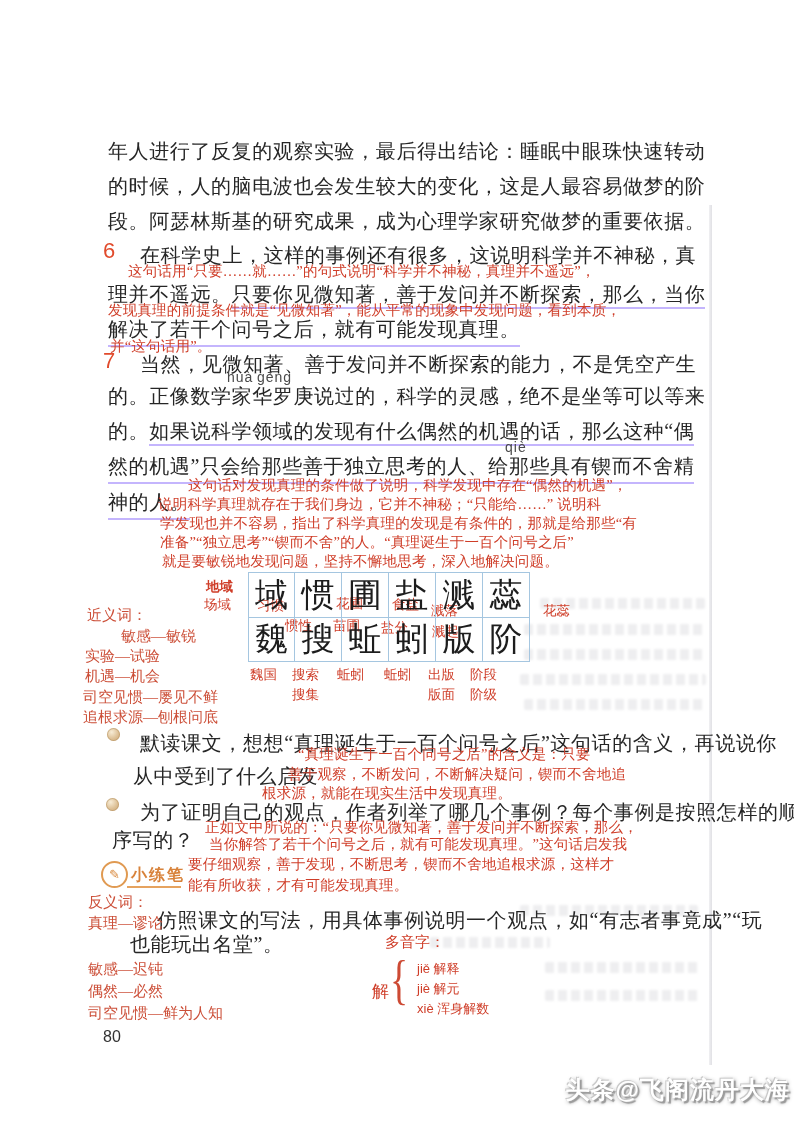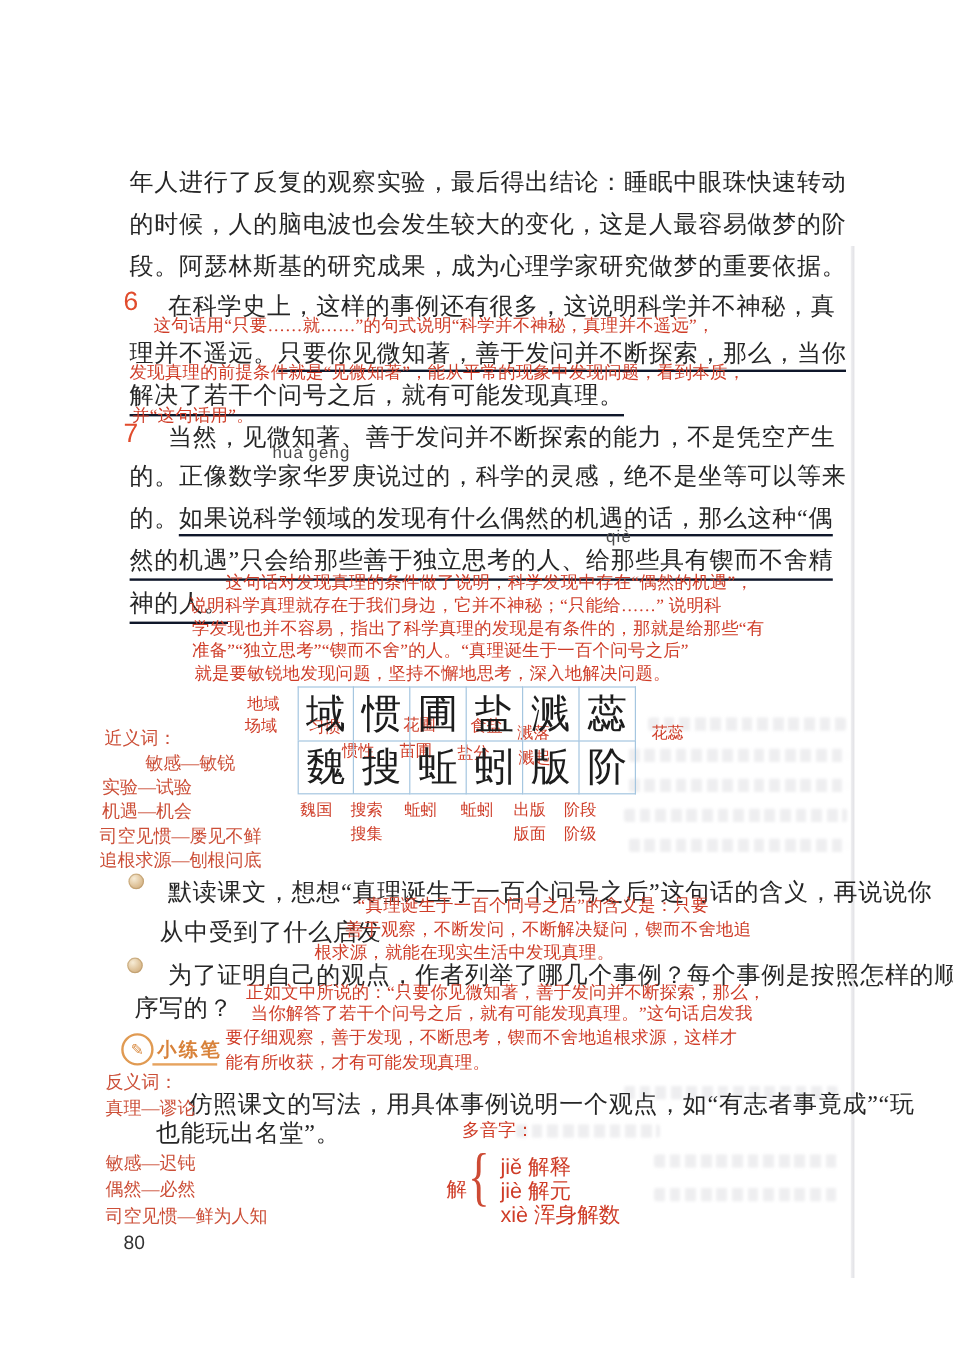--- a/index.html
+++ b/index.html
@@ -6,21 +6,21 @@
   .page{position:relative;width:794px;height:1123px;background:#fff;overflow:hidden;
         font-family:"Liberation Serif","DejaVu Serif",serif;}
   
   .scan-edge{position:absolute;left:709px;top:205px;width:3px;height:860px;
              background:linear-gradient(to right,#ececef,#d9d9de);opacity:.8;}
   .bleed{position:absolute;height:11px;border-radius:2px;
          background:repeating-linear-gradient(90deg,rgba(125,125,140,.13) 0 9px,transparent 9px 13px);
          filter:blur(1.2px);}
   
   .main-line{position:absolute;font-size:20px;letter-spacing:.6px;color:#262626;white-space:nowrap;}
-  .main-line .u, .main-line.u-full{border-bottom:2px solid #0f172a;padding-bottom:2px;}
+  .main-line .u, .main-line.u-full{border-bottom:2px solid #c4b5fd;padding-bottom:2px;}
   .red-note{position:absolute;font-size:14.5px;letter-spacing:.2px;color:#cf3d28;white-space:nowrap;}
   .pinyin{position:absolute;font-size:14px;color:#4a4a4a;letter-spacing:1px;white-space:nowrap;
           font-family:"Liberation Sans","DejaVu Sans",sans-serif;}
   .para-num{position:absolute;font-size:22px;color:#e14b2c;font-family:"Liberation Sans",sans-serif;}
   .orange-term{position:absolute;font-size:15px;color:#cc4f38;white-space:nowrap;}
   .grid-note{position:absolute;font-size:13.5px;color:#cf3d28;white-space:nowrap;}
   
   .grid{position:absolute;left:248px;top:572px;}
   .grid-row{display:flex;}
   .cell{width:47px;height:45px;box-sizing:border-box;border:1px solid #a5c6e0;
@@ -39,21 +39,21 @@
               border-radius:50%;display:flex;align-items:center;justify-content:center;
               color:#d98a3f;font-size:13px;}
   .xlb-text{position:absolute;left:30px;top:4px;font-size:16px;color:#d8823a;
             letter-spacing:2px;white-space:nowrap;font-weight:bold;}
   .xlb-line{position:absolute;left:26px;top:25px;width:54px;height:2px;background:#e6a35f;}
   
   .duoyin-label{position:absolute;left:385px;top:933px;font-size:15px;color:#cf3d28;font-weight:normal;}
   .duoyin-char{position:absolute;left:372px;top:980px;font-size:17px;color:#cf3d28;}
   .duoyin-brace{position:absolute;left:390px;top:951px;font-size:54px;color:#cd4a34;
                 transform:scaleX(.7);transform-origin:left top;font-weight:100;line-height:1.1;}
-  .duoyin-read{position:absolute;left:417px;font-size:18px;color:#cf3d28;white-space:nowrap;
+  .duoyin-read{position:absolute;left:417px;font-size:13px;color:#cf3d28;white-space:nowrap;
                font-family:"Liberation Sans",sans-serif;}
   .dy0{top:960px;} .dy1{top:980px;} .dy2{top:1000px;}
   
   .page-num{position:absolute;left:103px;top:1028px;font-size:16px;color:#333;
             font-family:"Liberation Sans",sans-serif;}
   .footer{position:absolute;left:263px;top:1091px;font-size:12.5px;color:#3c3c3c;
           letter-spacing:.5px;white-space:nowrap;}
   .watermark{position:absolute;right:4px;top:1074px;font-size:24px;font-weight:bold;
              color:#ffffff;letter-spacing:1px;white-space:nowrap;
              font-family:"Liberation Sans","DejaVu Sans",sans-serif;
@@ -127,21 +127,21 @@
       <div class="orange-term" style="left: 85px; top: 667px;">机遇—机会</div>
       <div class="orange-term" style="left: 83px; top: 688px;">司空见惯—屡见不鲜</div>
       <div class="orange-term" style="left: 83px; top: 708px;">追根求源—刨根问底</div>
       <div class="orange-term" style="left: 88px; top: 893px;">反义词：</div>
       <div class="orange-term" style="left: 88px; top: 914px;">真理—谬论</div>
       <div class="orange-term" style="left: 88px; top: 960px;">敏感—迟钝</div>
       <div class="orange-term" style="left: 88px; top: 982px;">偶然—必然</div>
       <div class="orange-term" style="left: 88px; top: 1004px;">司空见惯—鲜为人知</div>
     </div>
   <div>
-      <div class="grid-note" style="left: 206px; top: 578px;">地域</div>
+      <div class="grid-note" style="left: 206px; top: 578px; font-weight: bold;">地域</div>
       <div class="grid-note" style="left: 204px; top: 596px;">场域</div>
       <div class="grid-note" style="left: 257px; top: 597px;">习惯</div>
       <div class="grid-note" style="left: 262px; top: 617px; padding-left: 23px;">惯性</div>
       <div class="grid-note" style="left: 336px; top: 595px;">花圃</div>
       <div class="grid-note" style="left: 333px; top: 617px;">苗圃</div>
       <div class="grid-note" style="left: 392px; top: 596px;">食盐</div>
       <div class="grid-note" style="left: 381px; top: 619px;">盐分</div>
       <div class="grid-note" style="left: 431px; top: 602px;">溅落</div>
       <div class="grid-note" style="left: 432px; top: 623px;">溅起</div>
       <div class="grid-note" style="left: 543px; top: 578px; margin-top: 24px;">花蕊</div>
@@ -185,14 +185,15 @@
   </div>
 
   <div class="duoyin-label">多音字：</div>
   <div class="duoyin-char">解</div>
   <div class="duoyin-brace">{</div>
   <div class="duoyin-read dy0">jiě 解释</div>
   <div class="duoyin-read dy1">jiè 解元</div>
   <div class="duoyin-read dy2">xiè 浑身解数</div>
 
   <div class="page-num">80</div>
+  <div class="watermark">头条@飞阁流丹大海</div>
 
 </div>
 
 </body></html>

